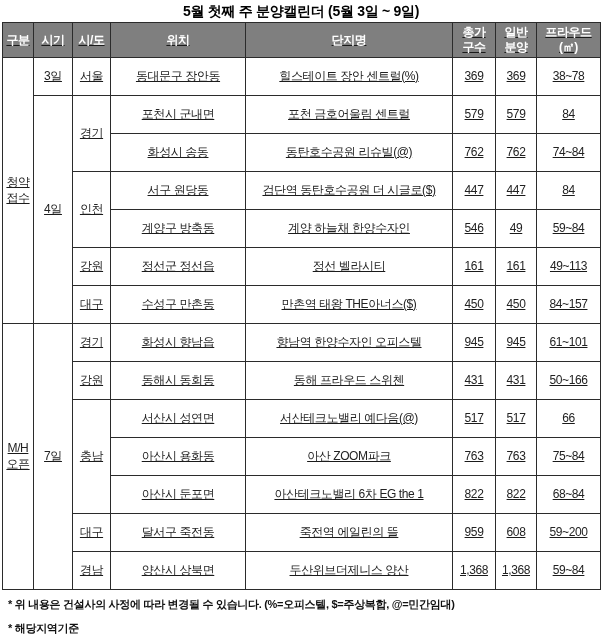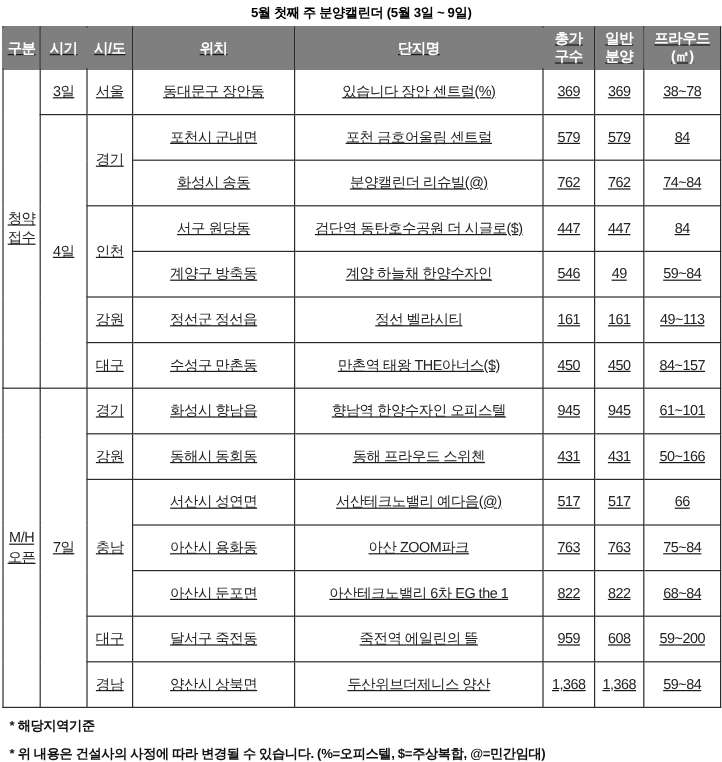--- a/index.html
+++ b/index.html
@@ -5,21 +5,21 @@
   * { box-sizing: border-box; }
   html, body {
     margin: 0; padding: 0;
     width: 602px; height: 635px;
     background: #ffffff;
     font-family: "Liberation Sans", "DejaVu Sans", sans-serif;
     color: #1a1a1a;
   }
   .page-title {
     text-align: center;
-    font-size: 11px;
+    font-size: 14px;
     font-weight: bold;
     padding-top: 3px;
     height: 22px;
     letter-spacing: -0.3px;
     color: #000;
   }
   table.calendar {
     border-collapse: collapse;
     table-layout: fixed;
     width: 598px;
@@ -92,37 +92,37 @@
 (㎡)</th>
     </tr>
   </thead>
   <tbody>
       <tr>
         <td rowspan="7">청약
 접수</td>
         <td>3일</td>
         <td>서울</td>
         <td>동대문구 장안동</td>
-        <td>있습니다 장안 센트럴(%)</td>
+        <td>힐스테이트 장안 센트럴(%)</td>
         <td>369</td>
         <td>369</td>
         <td>38~78</td>
       </tr>
       <tr>
         <td rowspan="6">4일</td>
         <td rowspan="2">경기</td>
         <td>포천시 군내면</td>
         <td>포천 금호어울림 센트럴</td>
         <td>579</td>
         <td>579</td>
         <td>84</td>
       </tr>
       <tr>
         <td>화성시 송동</td>
-        <td>분양캘린더 리슈빌(@)</td>
+        <td>동탄호수공원 리슈빌(@)</td>
         <td>762</td>
         <td>762</td>
         <td>74~84</td>
       </tr>
       <tr>
         <td rowspan="2">인천</td>
         <td>서구 원당동</td>
         <td>검단역 동탄호수공원 더 시글로($)</td>
         <td>447</td>
         <td>447</td>
@@ -205,15 +205,15 @@
         <td>양산시 상북면</td>
         <td>두산위브더제니스 양산</td>
         <td>1,368</td>
         <td>1,368</td>
         <td>59~84</td>
       </tr>
     </tbody>
 </table>
 
 <div class="footnotes">
+  <div class="footnote">* 위 내용은 건설사의 사정에 따라 변경될 수 있습니다. (%=오피스텔, $=주상복합, @=민간임대)</div>
   <div class="footnote">* 해당지역기준</div>
-  <div class="footnote">* 위 내용은 건설사의 사정에 따라 변경될 수 있습니다. (%=오피스텔, $=주상복합, @=민간임대)</div>
 </div>
 
 </body></html>

